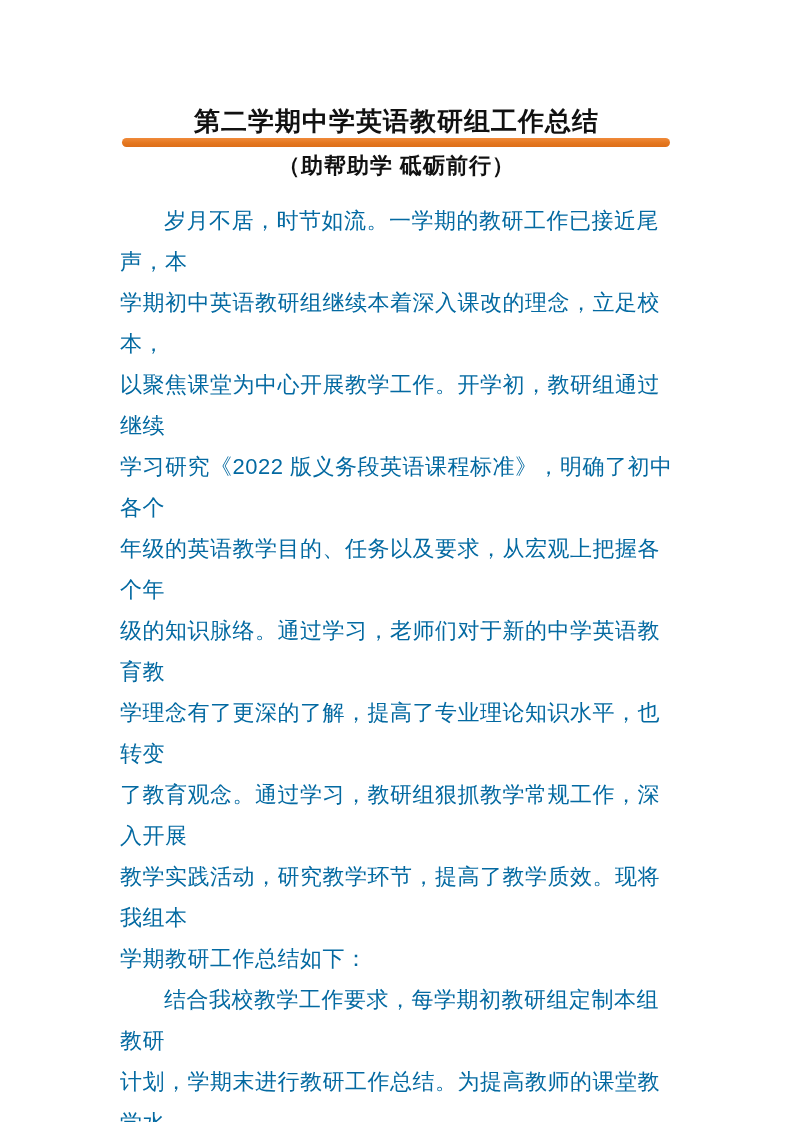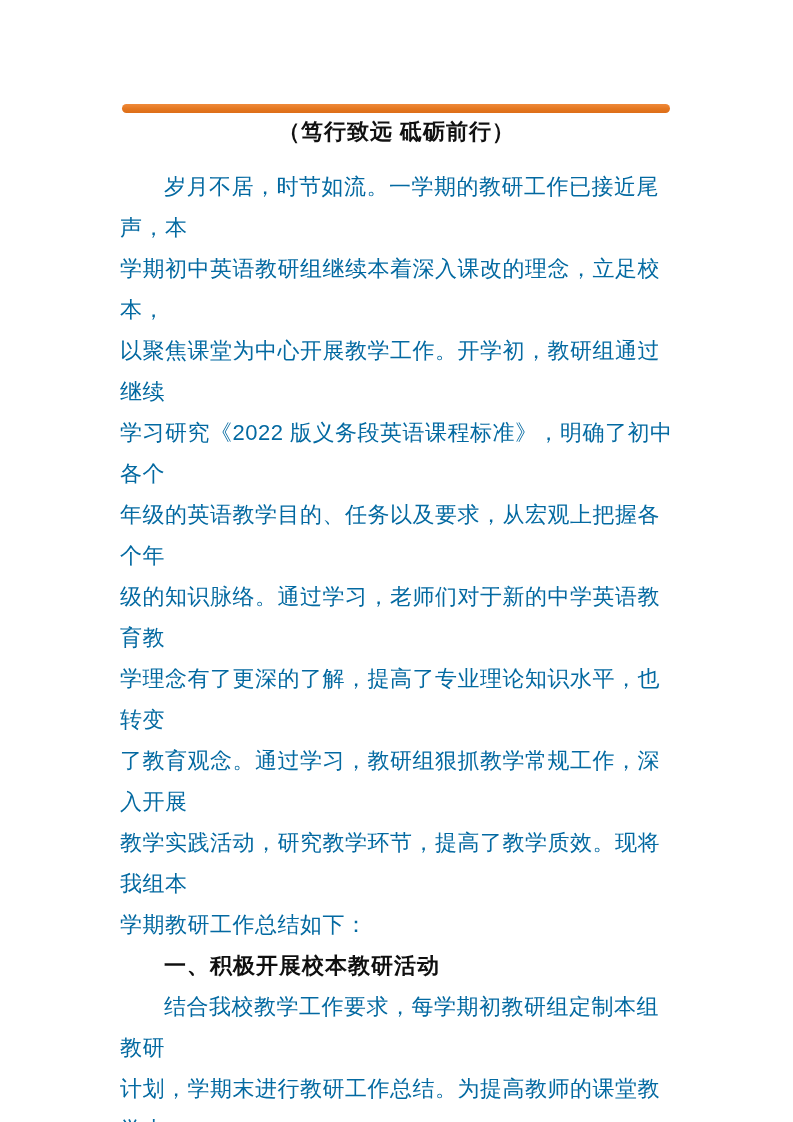--- a/index.html
+++ b/index.html
@@ -72,39 +72,39 @@
     letter-spacing: 1px;
     color: #0f0f0f;
   }
 </style>
 </head>
 <body>
 
 <div class="page">
   <div class="content">
 
+    <h1 class="title">第二学期中学英语教研组工作总结</h1>
 
     <div class="accent-bar"></div>
 
-    <h2 class="subtitle">（笃行致远 砥砺前行）</h2>
+    <h2 class="subtitle">（助帮助学 砥砺前行）</h2>
 
     <div class="body-text">
 
       <p class="para">岁月不居，时节如流。一学期的教研工作已接近尾声，本
 学期初中英语教研组继续本着深入课改的理念，立足校本，
 以聚焦课堂为中心开展教学工作。开学初，教研组通过继续
 学习研究《2022 版义务段英语课程标准》，明确了初中各个
 年级的英语教学目的、任务以及要求，从宏观上把握各个年
 级的知识脉络。通过学习，老师们对于新的中学英语教育教
 学理念有了更深的了解，提高了专业理论知识水平，也转变
 了教育观念。通过学习，教研组狠抓教学常规工作，深入开展
 教学实践活动，研究教学环节，提高了教学质效。现将我组本
 学期教研工作总结如下：</p>
 
-      <p class="heading">一、积极开展校本教研活动</p>
 
       <p class="para">结合我校教学工作要求，每学期初教研组定制本组教研
 计划，学期末进行教研工作总结。为提高教师的课堂教学水
 平，提高课堂教学效益，我们坚持开展听、评和授课教师自述
 教学设计理念和步骤的教研活动，并以备课组为中心，积极
 推进教学改革。各年级备课组在常规教学中集思广益、精心
 备课、助帮助学，使常规教学开展得有条有理，步步推进。</p>
 
     </div>
   </div>

